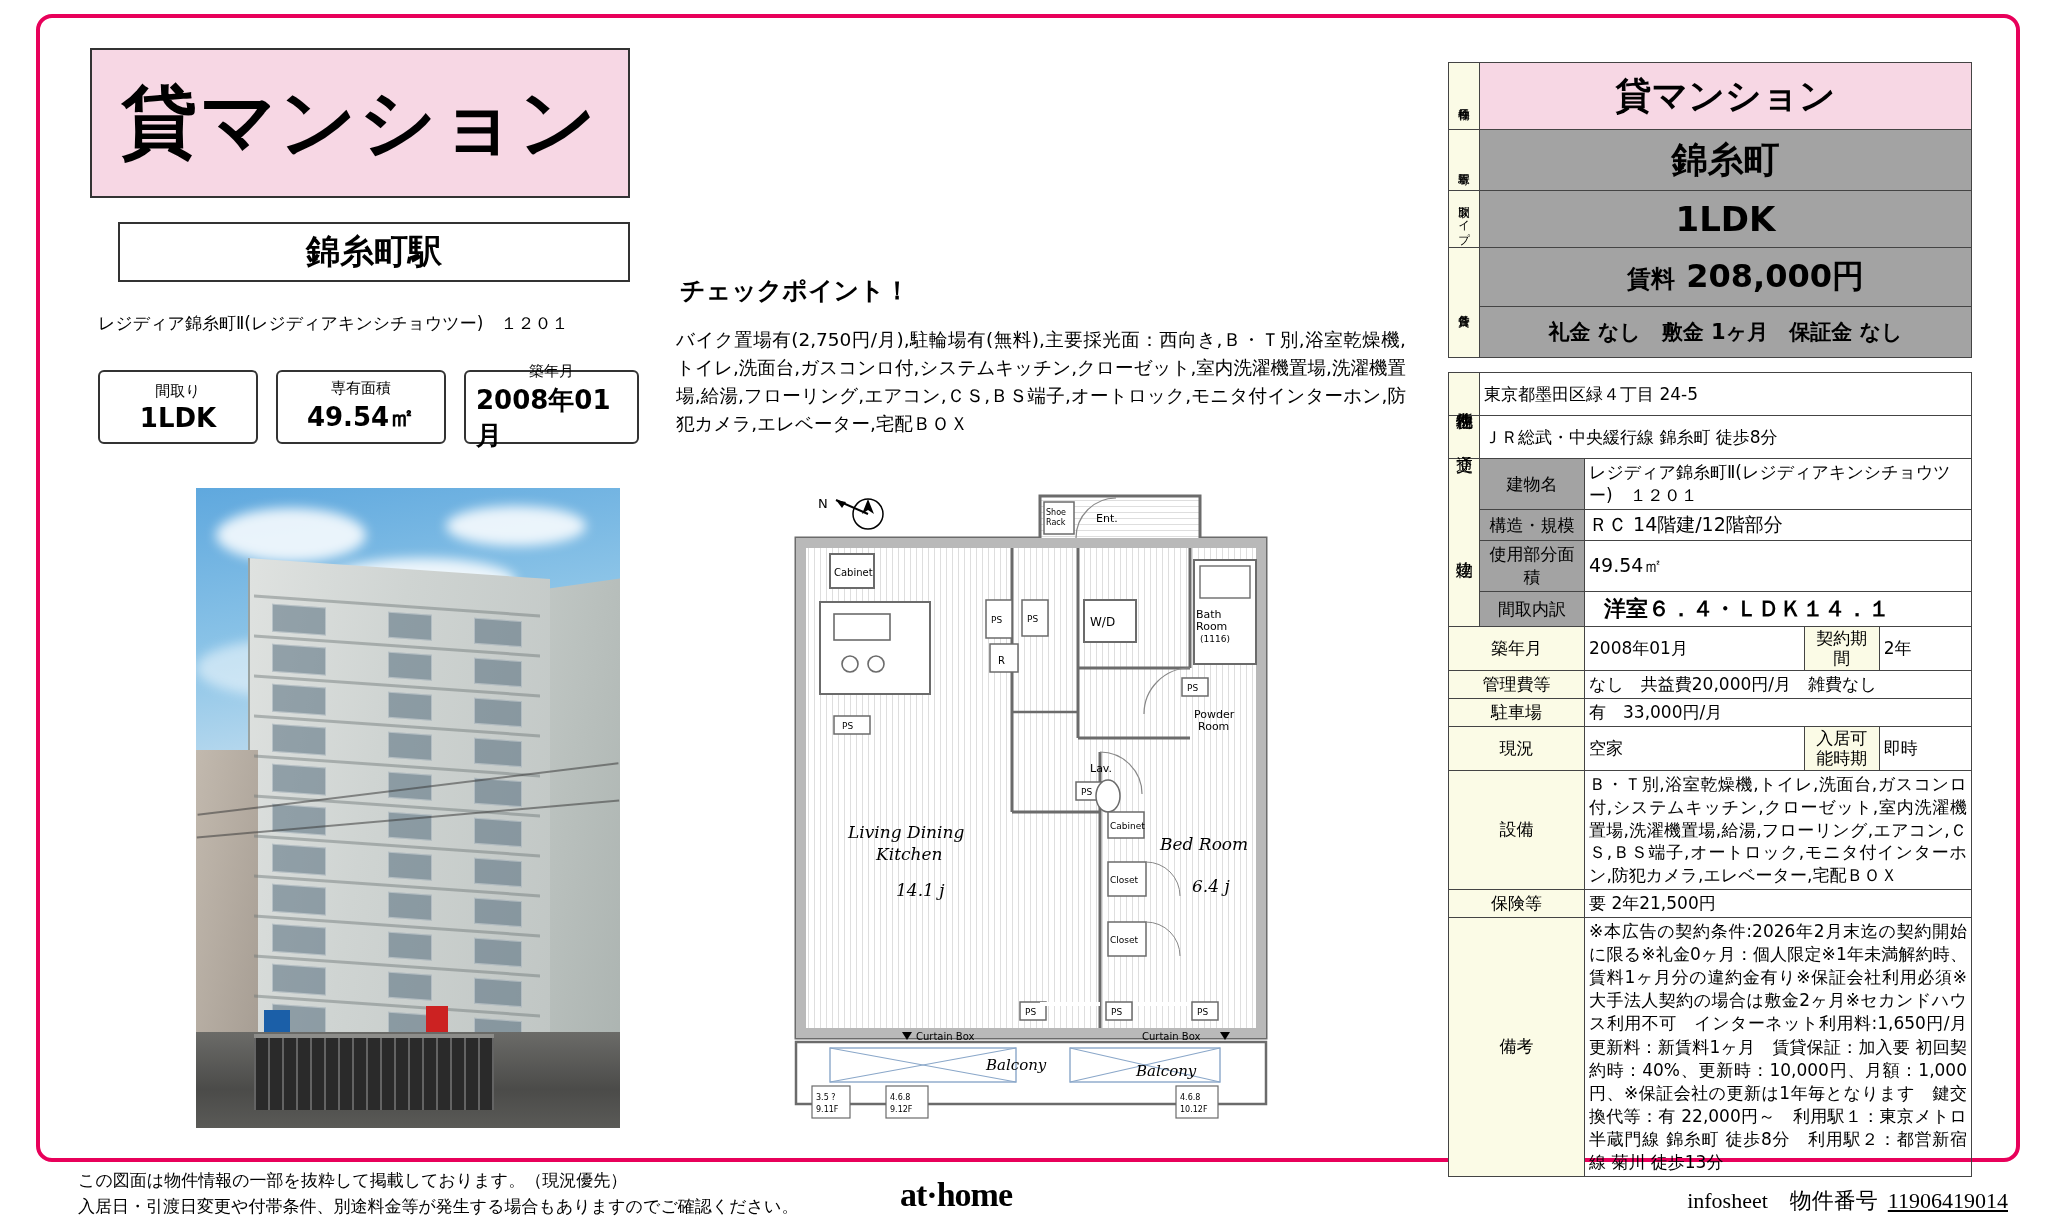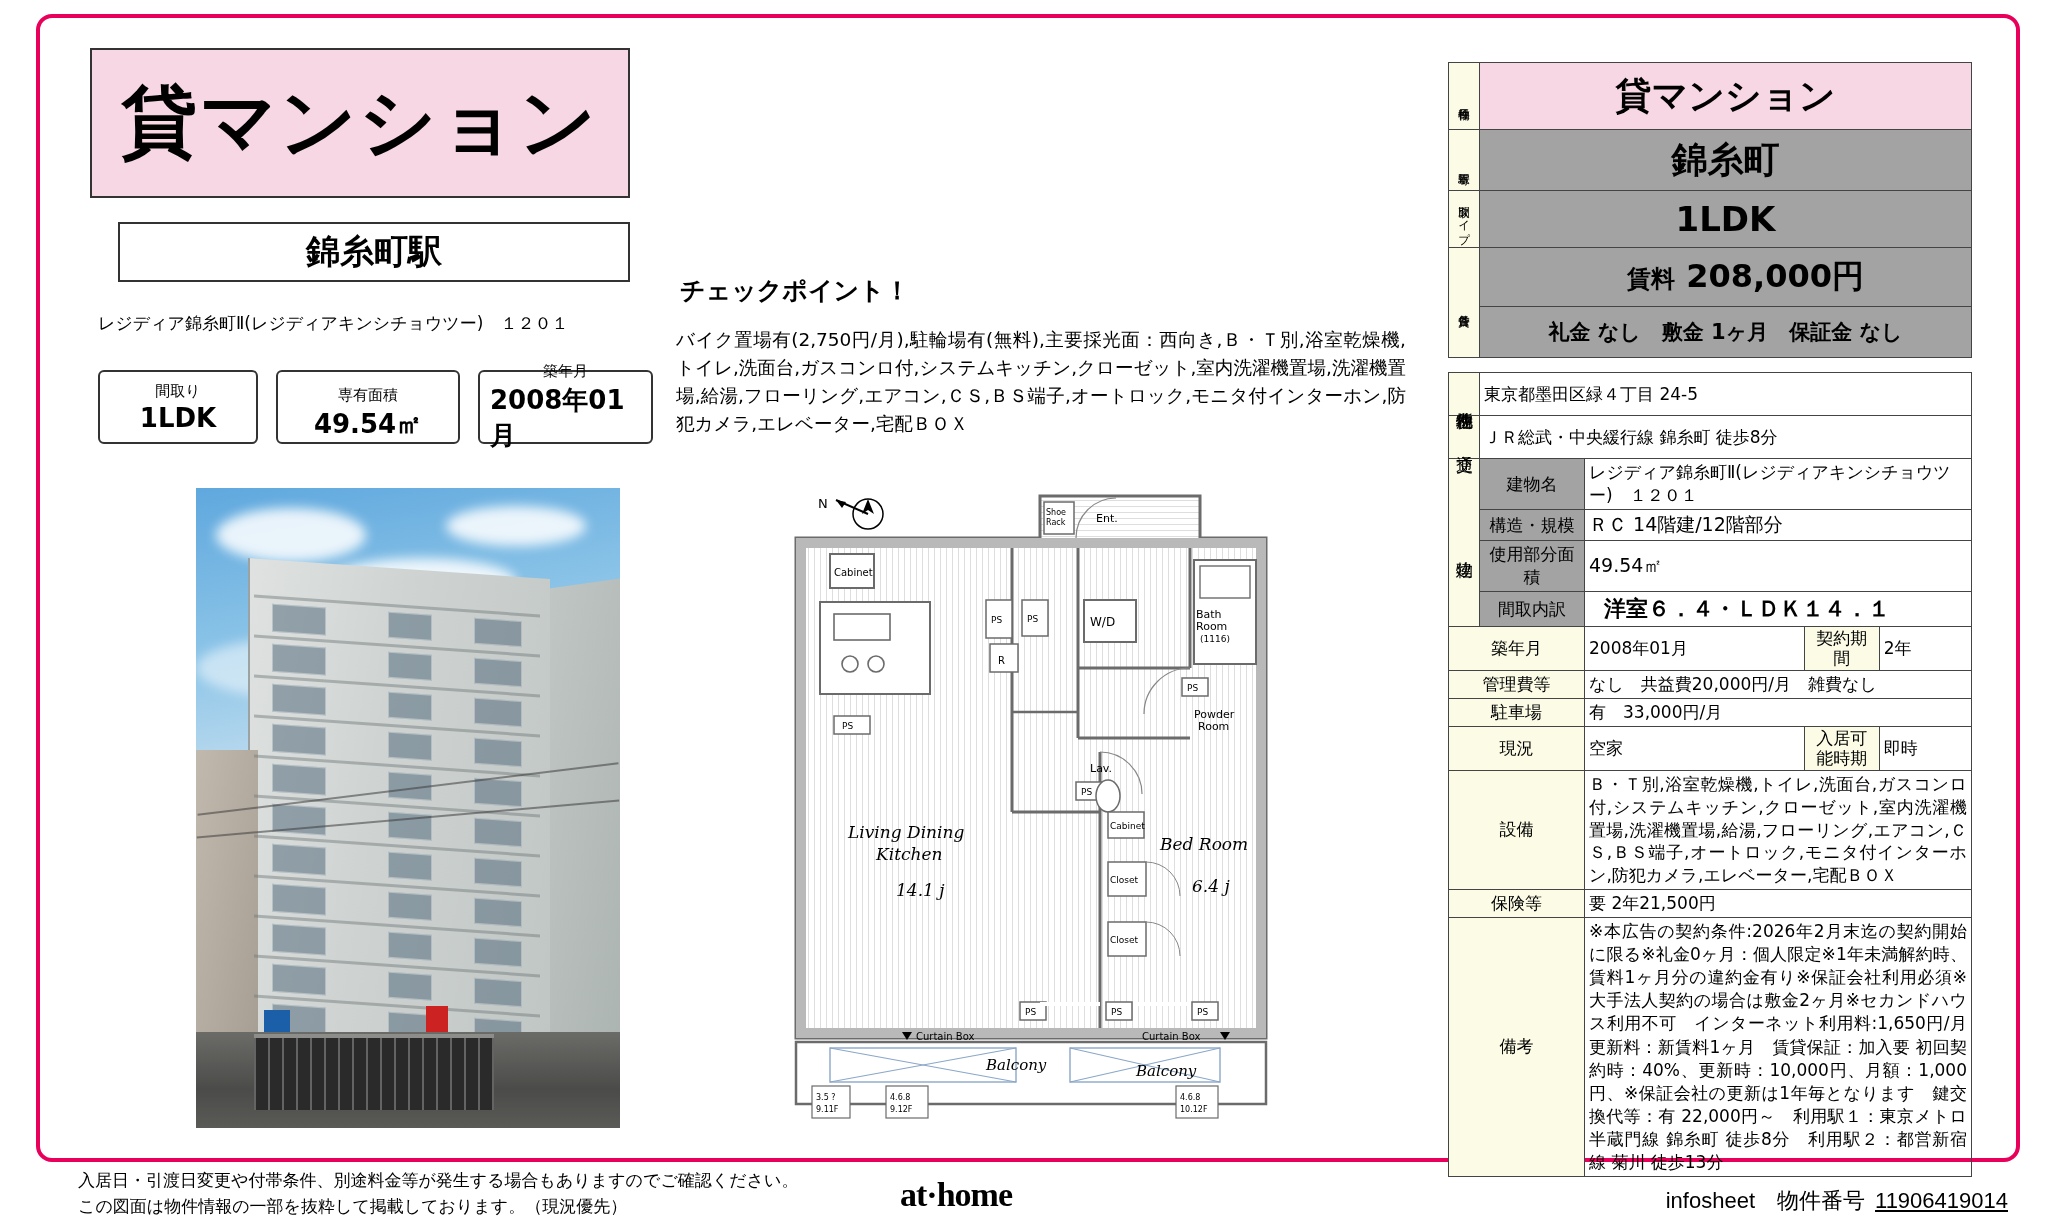--- a/index.html
+++ b/index.html
@@ -88,21 +88,21 @@
     display: flex;
     flex-direction: column;
     align-items: center;
     justify-content: center;
     padding: 0 10px;
     font-family: "DejaVu Sans", sans-serif;
   }
   .spec-cell .lbl { font-size: 15px; }
   .spec-cell .val { font-size: 26px; font-weight: bold; margin-top: 2px; }
   .spec-cell.w1 { width: 160px; }
-  .spec-cell.w2 { width: 184px; justify-content: flex-end; }
+  .spec-cell.w2 { width: 170px; }
   .spec-cell.w3 { width: 175px; }
 
   
   .check-title {
     position: absolute;
     left: 680px; top: 274px;
     font-size: 25px;
     font-weight: bold;
     font-family: "DejaVu Sans", sans-serif;
   }
@@ -319,21 +319,21 @@
     left: 900px; top: 1176px;
     font-size: 34px;
     font-weight: bold;
     letter-spacing: -1px;
     font-family: "Liberation Serif", serif;
   }
   .infosheet {
     position: absolute;
     right: 48px; top: 1186px;
     font-size: 22px;
-    font-family: Liberation Sans, sans-serif;
+    font-family: Liberation Serif, serif;
     white-space: nowrap;
   }
   .infosheet .num {
     text-decoration: underline;
     margin-left: 10px;
   }
 </style>
 </head>
 <body>
 
@@ -665,20 +665,20 @@
       </tr>
       <tr>
         <td class="lbl-cell" colspan="2">備考</td>
         <td class="biko-text" colspan="3">※本広告の契約条件:2026年2月末迄の契約開始に限る※礼金0ヶ月：個人限定※1年未満解約時、賃料1ヶ月分の違約金有り※保証会社利用必須※大手法人契約の場合は敷金2ヶ月※セカンドハウス利用不可　インターネット利用料:1,650円/月　更新料：新賃料1ヶ月　賃貸保証：加入要 初回契約時：40%、更新時：10,000円、月額：1,000円、※保証会社の更新は1年毎となります　鍵交換代等：有 22,000円～　利用駅１：東京メトロ半蔵門線 錦糸町 徒歩8分　利用駅２：都営新宿線 菊川 徒歩13分</td>
       </tr>
     </tbody>
       </table>
   </div>
 
   <div class="footer-note">
+    <div>この図面は物件情報の一部を抜粋して掲載しております。（現況優先）</div>
     <div>入居日・引渡日変更や付帯条件、別途料金等が発生する場合もありますのでご確認ください。</div>
-    <div>この図面は物件情報の一部を抜粋して掲載しております。（現況優先）</div>
   </div>
   <div class="athome">at·home</div>
   <div class="infosheet">
     <span>infosheet　物件番号</span><span class="num">11906419014</span>
   </div>
 </div>
 
 </body></html>

